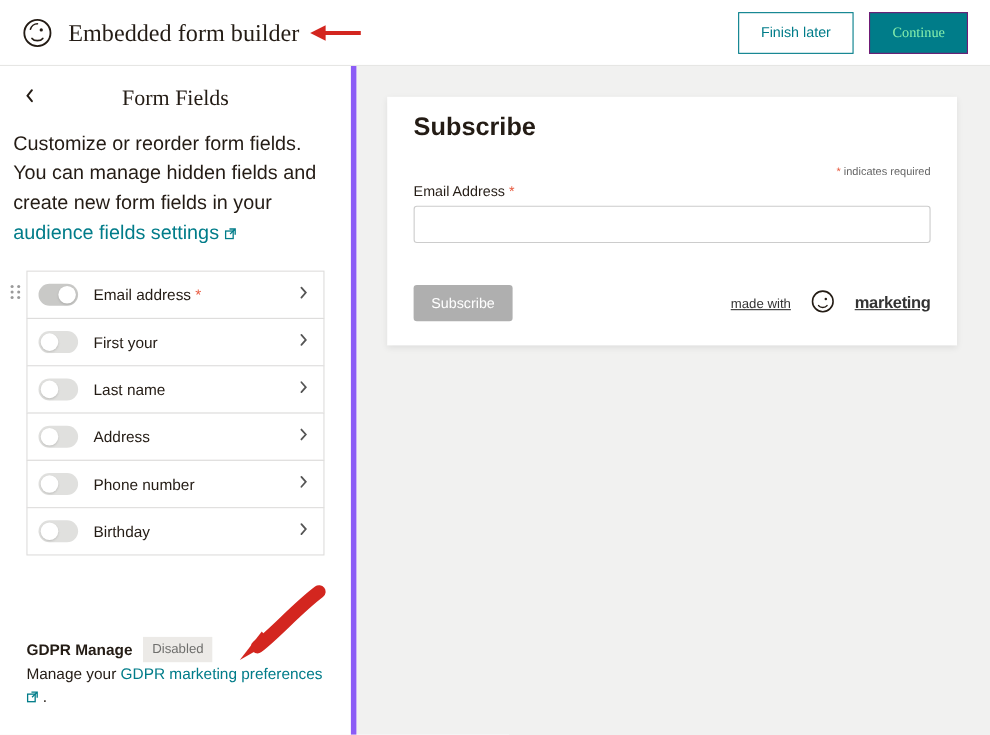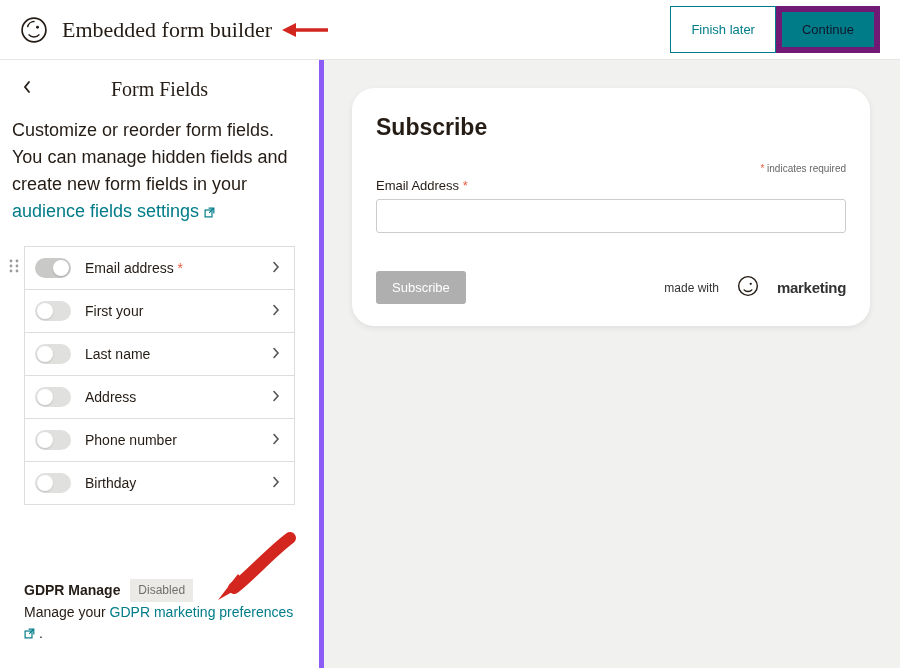--- a/index.html
+++ b/index.html
@@ -1,24 +1,24 @@
 <!DOCTYPE html>
 <html><head>
 <meta charset="utf-8">
 <style>
   * { box-sizing: border-box; margin: 0; padding: 0; }
   body { font-family: -apple-system, BlinkMacSystemFont, "Segoe UI", Helvetica, Arial, sans-serif; color: #241c15; width: 900px; height: 668px; overflow: hidden; background: #fff; }
   .header { height: 60px; border-bottom: 1px solid #e6e6e4; display: flex; align-items: center; padding: 0 20px; justify-content: space-between; }
   .header-left { display: flex; align-items: center; gap: 14px; }
   .logo { width: 28px; height: 28px; }
   .page-title { font-family: Georgia, "Times New Roman", serif; font-size: 22px; font-weight: 400; }
-  .header-right { display: flex; }
+  .header-right { display: flex; gap: 14px; }
   .btn { font-size: 13px; padding: 10px 20px; border-radius: 0; cursor: pointer; font-weight: 500; }
   .btn-outline { background: #fff; border: 1px solid #007c89; color: #007c89; }
-  .btn-primary { background: #007c89; color: #0f172a; border: 6px solid #701a75; }
+  .btn-primary { background: #007c89; color: #86efac; border: 1px solid #701a75; font-family: Liberation Serif, serif; }
   .main { display: flex; height: 608px; }
   .sidebar { width: 324px; border-right: 5px solid #8b5cf6; padding: 0 0 0 0; position: relative; overflow: hidden; }
   .sidebar-header { position: relative; text-align: center; padding: 18px 0 16px; }
   .back-btn { position: absolute; left: 22px; top: 20px; cursor: pointer; }
   .sidebar-title { font-family: Georgia, "Times New Roman", serif; font-size: 20px; }
   .sidebar-desc { padding: 0 12px 20px; font-size: 18px; line-height: 1.5; color: #241c15; }
   .link { color: #007c89; text-decoration: none; cursor: pointer; }
   .ext-icon { display: inline-block; vertical-align: -1px; }
   .field-list { padding: 0 24px; }
   .field-row { border: 1px solid #dedddc; height: 44px; display: flex; align-items: center; padding: 0 14px 0 10px; position: relative; cursor: pointer; margin-top: -1px; background: #fff; }
@@ -28,28 +28,28 @@
   .toggle::after { content: ""; position: absolute; width: 16px; height: 16px; background: #fff; border-radius: 50%; top: 2px; left: 2px; box-shadow: 0 1px 2px rgba(0,0,0,0.15); }
   .toggle.on { background: #c9c9c7; }
   .toggle.on::after { left: 18px; }
   .field-label { margin-left: 14px; font-size: 14px; flex: 1; }
   .req { color: #e85c41; }
   .chevron { color: #555; }
   .gdpr-section { position: absolute; bottom: 22px; left: 24px; right: 24px; font-size: 14px; line-height: 1.55; }
   .gdpr-title { font-weight: 600; display: inline; }
   .badge { display: inline-block; background: #eceae7; color: #6f6f6d; font-size: 12px; padding: 2px 8px; border-radius: 0; margin-left: 6px; vertical-align: 1px; }
   .preview-area { flex: 1; background: #f1f1f0; padding: 28px 30px 0 28px; }
-  .preview-card { background: #fff; box-shadow: 0 2px 6px rgba(0,0,0,0.08); padding: 26px 24px 22px; border-radius: 22px; }
+  .preview-card { background: #fff; box-shadow: 0 2px 6px rgba(0,0,0,0.08); padding: 14px 24px 22px; }
   .prev-title { font-family: Helvetica, Arial, sans-serif; font-size: 23px; font-weight: 700; margin-bottom: 22px; }
   .indicates { text-align: right; font-size: 10px; color: #666; margin-bottom: 4px; }
   .prev-label { font-size: 13px; margin-bottom: 6px; display: block; }
   .prev-input { width: 100%; height: 34px; border: 1px solid #ccc; border-radius: 3px; padding: 0 8px; font-size: 14px; }
   .prev-footer { display: flex; justify-content: space-between; align-items: center; margin-top: 38px; }
   .prev-sub-btn { background: #afafaf; color: #fff; border: none; padding: 9px 16px; border-radius: 3px; font-size: 13px; cursor: pointer; }
-  .made-with { display: flex; align-items: center; gap: 18px; font-size: 12px; color: #333; }
+  .made-with { display: flex; align-items: center; gap: 18px; font-size: 12px; color: #333; text-decoration: underline; }
   .mc-brand { font-weight: 700; font-size: 15px; letter-spacing: -0.3px; }
   .arrow-red { position: absolute; pointer-events: none; z-index: 50; }
 </style>
 </head>
 <body>
 
 <div class="header">
   <div class="header-left">
     <span class="logo">
       <svg viewBox="0 0 40 40" width="28" height="28">

